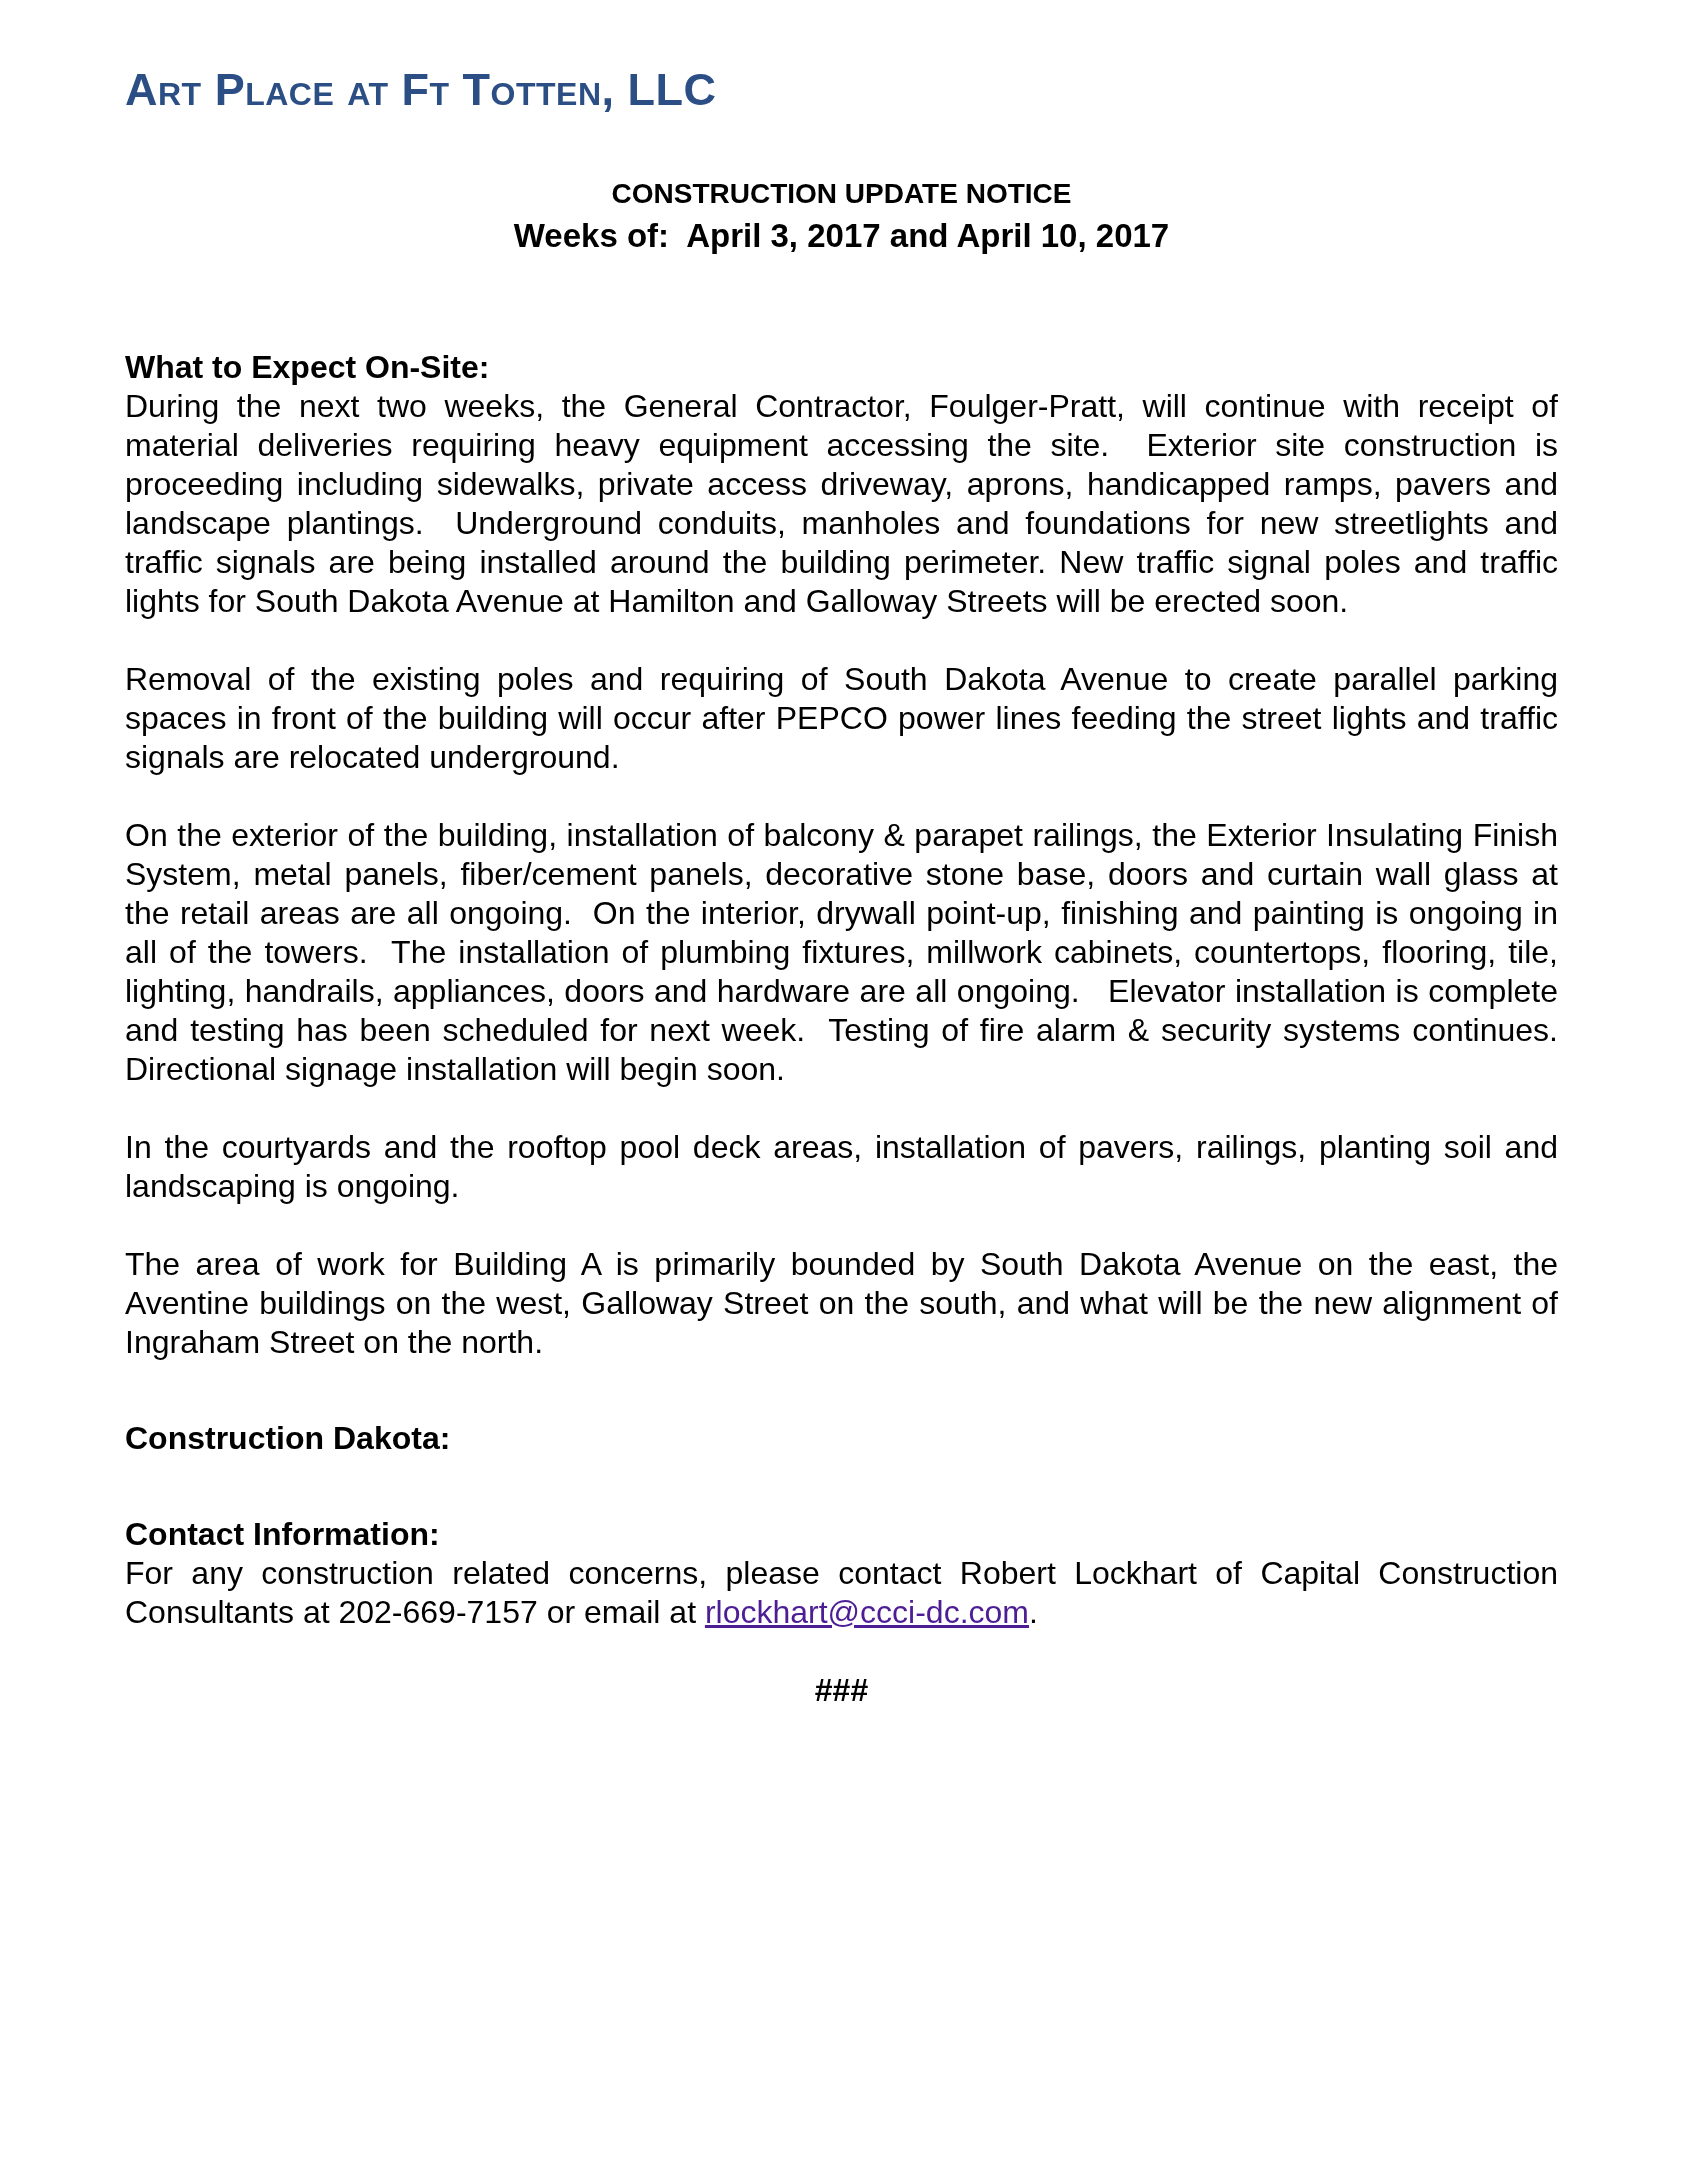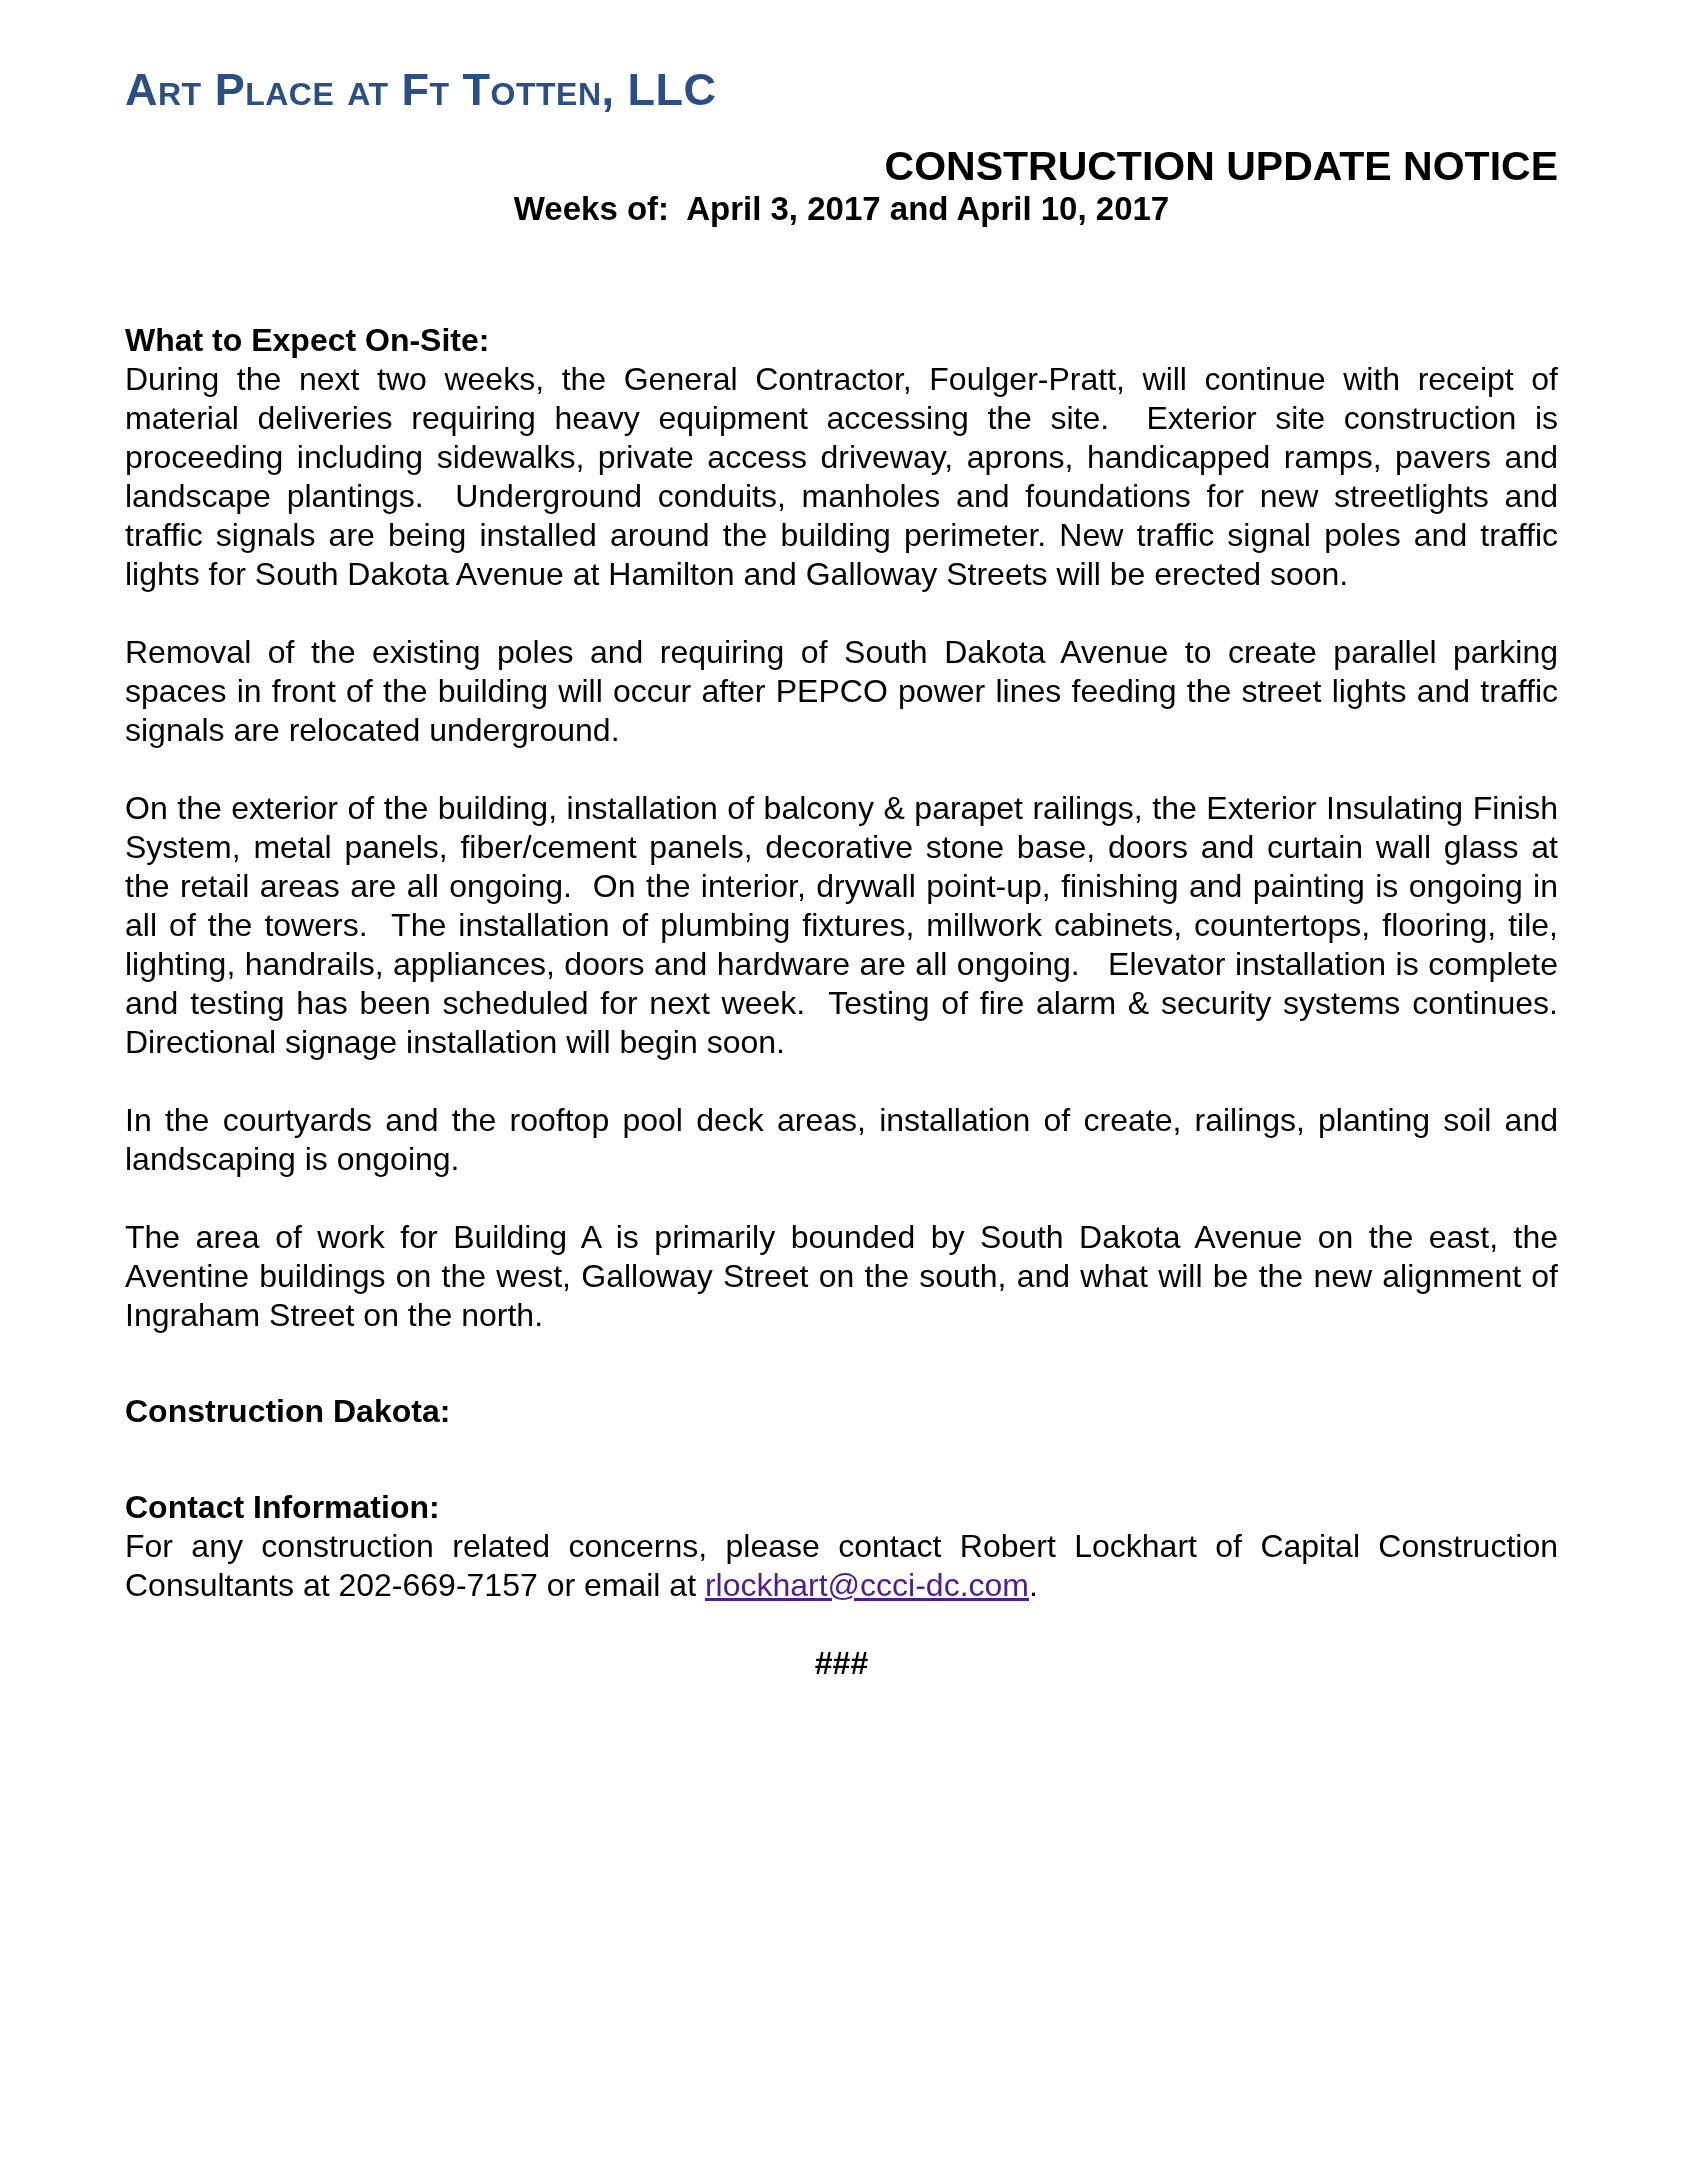--- a/index.html
+++ b/index.html
@@ -7,22 +7,22 @@
     width:1683px;height:2178px;box-sizing:border-box;
     padding:57px 125px 0 125px;background:#ffffff;color:#000000;
     font-family:"Liberation Sans","DejaVu Sans",sans-serif;
     overflow:hidden;
   }
   .logo{
     font-size:45px;font-weight:bold;font-variant:small-caps;
     line-height:50px;color:#2B4E85;letter-spacing:0.5px;margin-top:8px;
   }
   .title{
-    margin-top:30px;text-align:right;font-weight:bold;
-    font-size:41px;line-height:43px;white-space:pre-wrap;
+    margin-top:57px;text-align:center;font-weight:bold;
+    font-size:28px;line-height:43px;white-space:pre-wrap;
   }
   .subtitle{
     text-align:center;font-weight:bold;font-size:33px;line-height:42px;
     white-space:pre-wrap;
   }
   .section-first{margin-top:91px;}
   .section{margin-top:57px;}
   .sec-heading{
     font-size:32px;line-height:39px;font-weight:bold;margin:0;
   }
@@ -45,21 +45,21 @@
 
   <div class="title">CONSTRUCTION UPDATE NOTICE</div>
 
   <div class="subtitle">Weeks of:  April 3, 2017 and April 10, 2017</div>
 
   <div class="section-first">
     <h2 class="sec-heading">What to Expect On-Site:</h2>
     <p class="para">During the next two weeks, the General Contractor, Foulger-Pratt, will continue with receipt of material deliveries requiring heavy equipment accessing the site.  Exterior site construction is proceeding including sidewalks, private access driveway, aprons, handicapped ramps, pavers and landscape plantings.  Underground conduits, manholes and foundations for new streetlights and traffic signals are being installed around the building perimeter. New traffic signal poles and traffic lights for South Dakota Avenue at Hamilton and Galloway Streets will be erected soon.</p>
     <p class="para">Removal of the existing poles and requiring of South Dakota Avenue to create parallel parking spaces in front of the building will occur after PEPCO power lines feeding the street lights and traffic signals are relocated underground.</p>
     <p class="para">On the exterior of the building, installation of balcony &amp; parapet railings, the Exterior Insulating Finish System, metal panels, fiber/cement panels, decorative stone base, doors and curtain wall glass at the retail areas are all ongoing.  On the interior, drywall point-up, finishing and painting is ongoing in all of the towers.  The installation of plumbing fixtures, millwork cabinets, countertops, flooring, tile, lighting, handrails, appliances, doors and hardware are all ongoing.   Elevator installation is complete and testing has been scheduled for next week.  Testing of fire alarm &amp; security systems continues. Directional signage installation will begin soon.</p>
-    <p class="para">In the courtyards and the rooftop pool deck areas, installation of create, railings, planting soil and landscaping is ongoing.</p>
+    <p class="para">In the courtyards and the rooftop pool deck areas, installation of pavers, railings, planting soil and landscaping is ongoing.</p>
     <p class="para">The area of work for Building A is primarily bounded by South Dakota Avenue on the east, the Aventine buildings on the west, Galloway Street on the south, and what will be the new alignment of Ingraham Street on the north.</p>
   </div>
 
   <div class="section">
     <h2 class="sec-heading">Construction Dakota:</h2>
   </div>
 
   <div class="section">
     <h2 class="sec-heading">Contact Information:</h2>
     <p class="para"><span>For any construction related concerns, please contact Robert Lockhart of Capital Construction Consultants at 202-669-7157 or email at </span><a class="email-link" href="#">rlockhart@ccci-dc.com</a><span>.</span></p>

